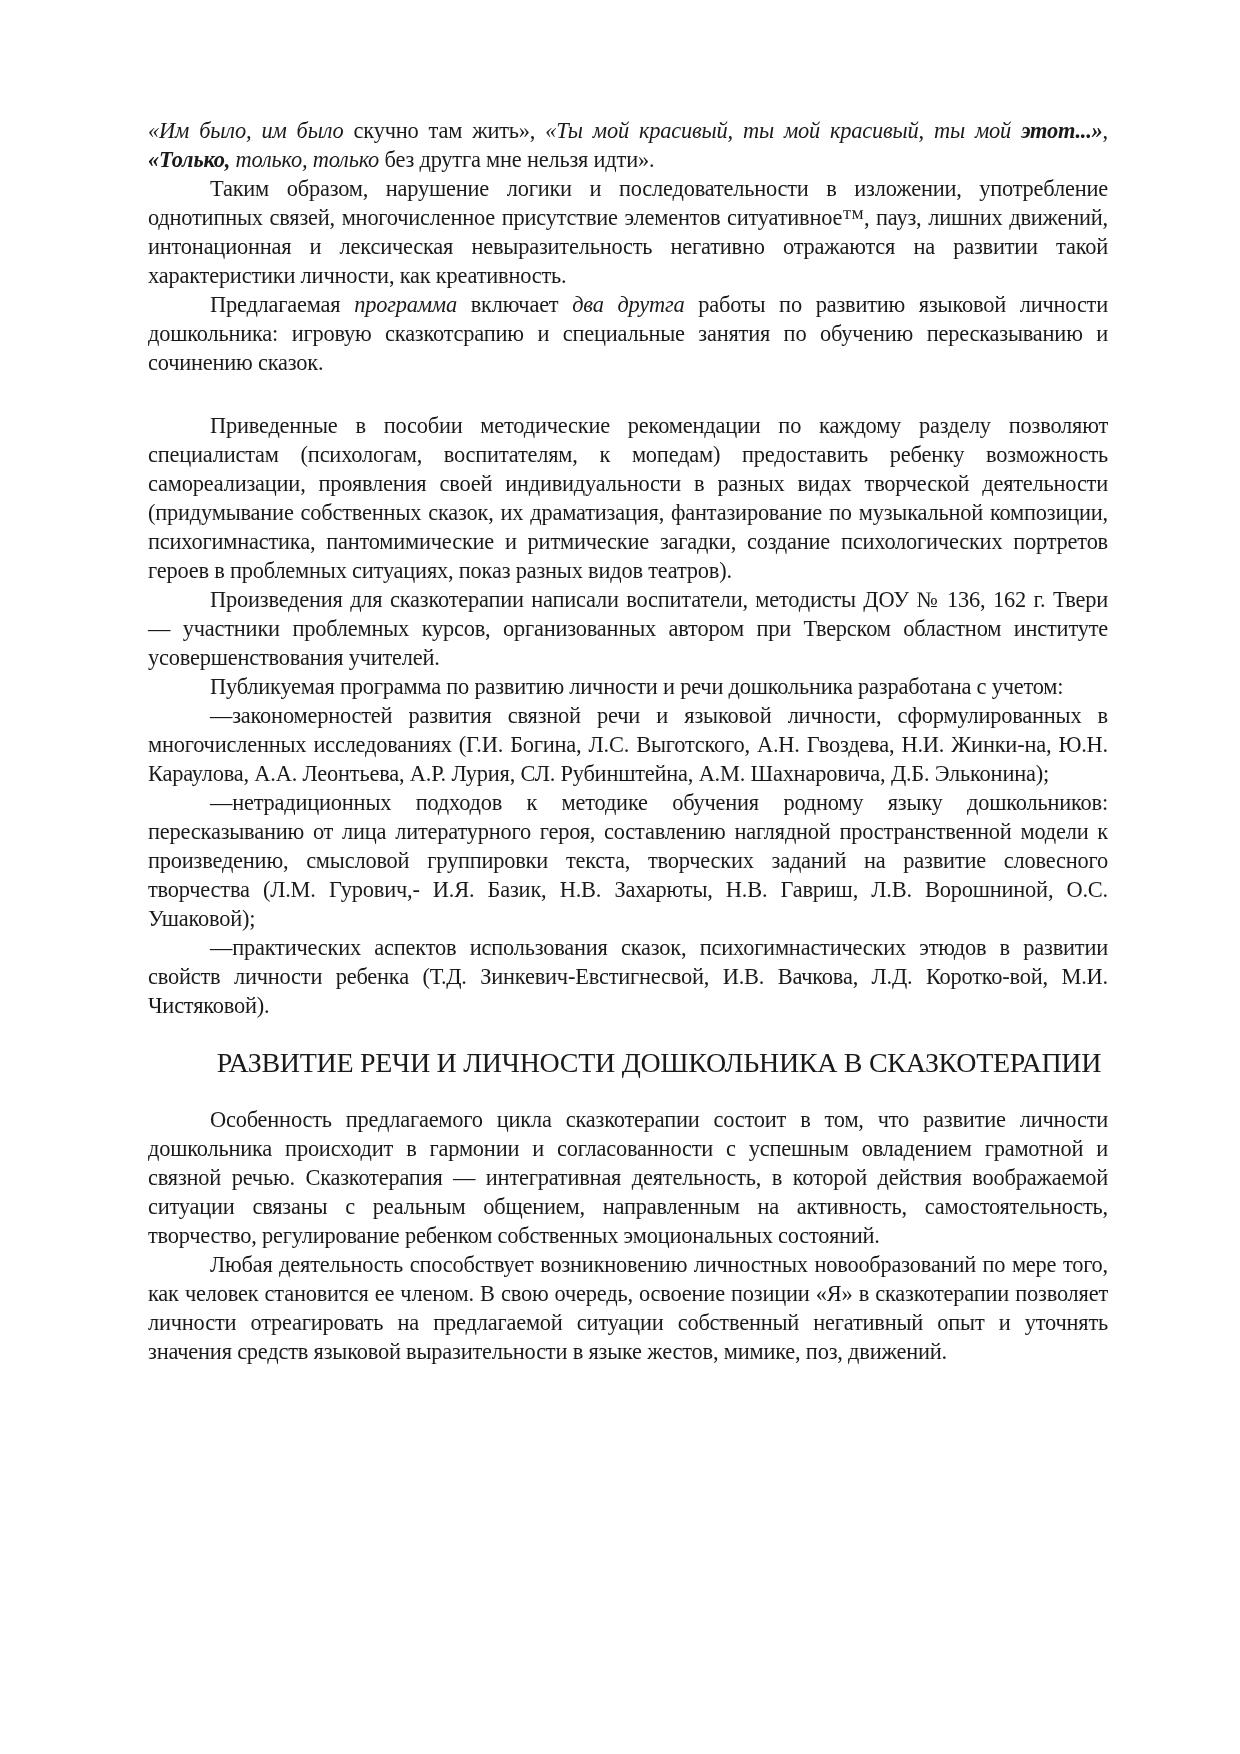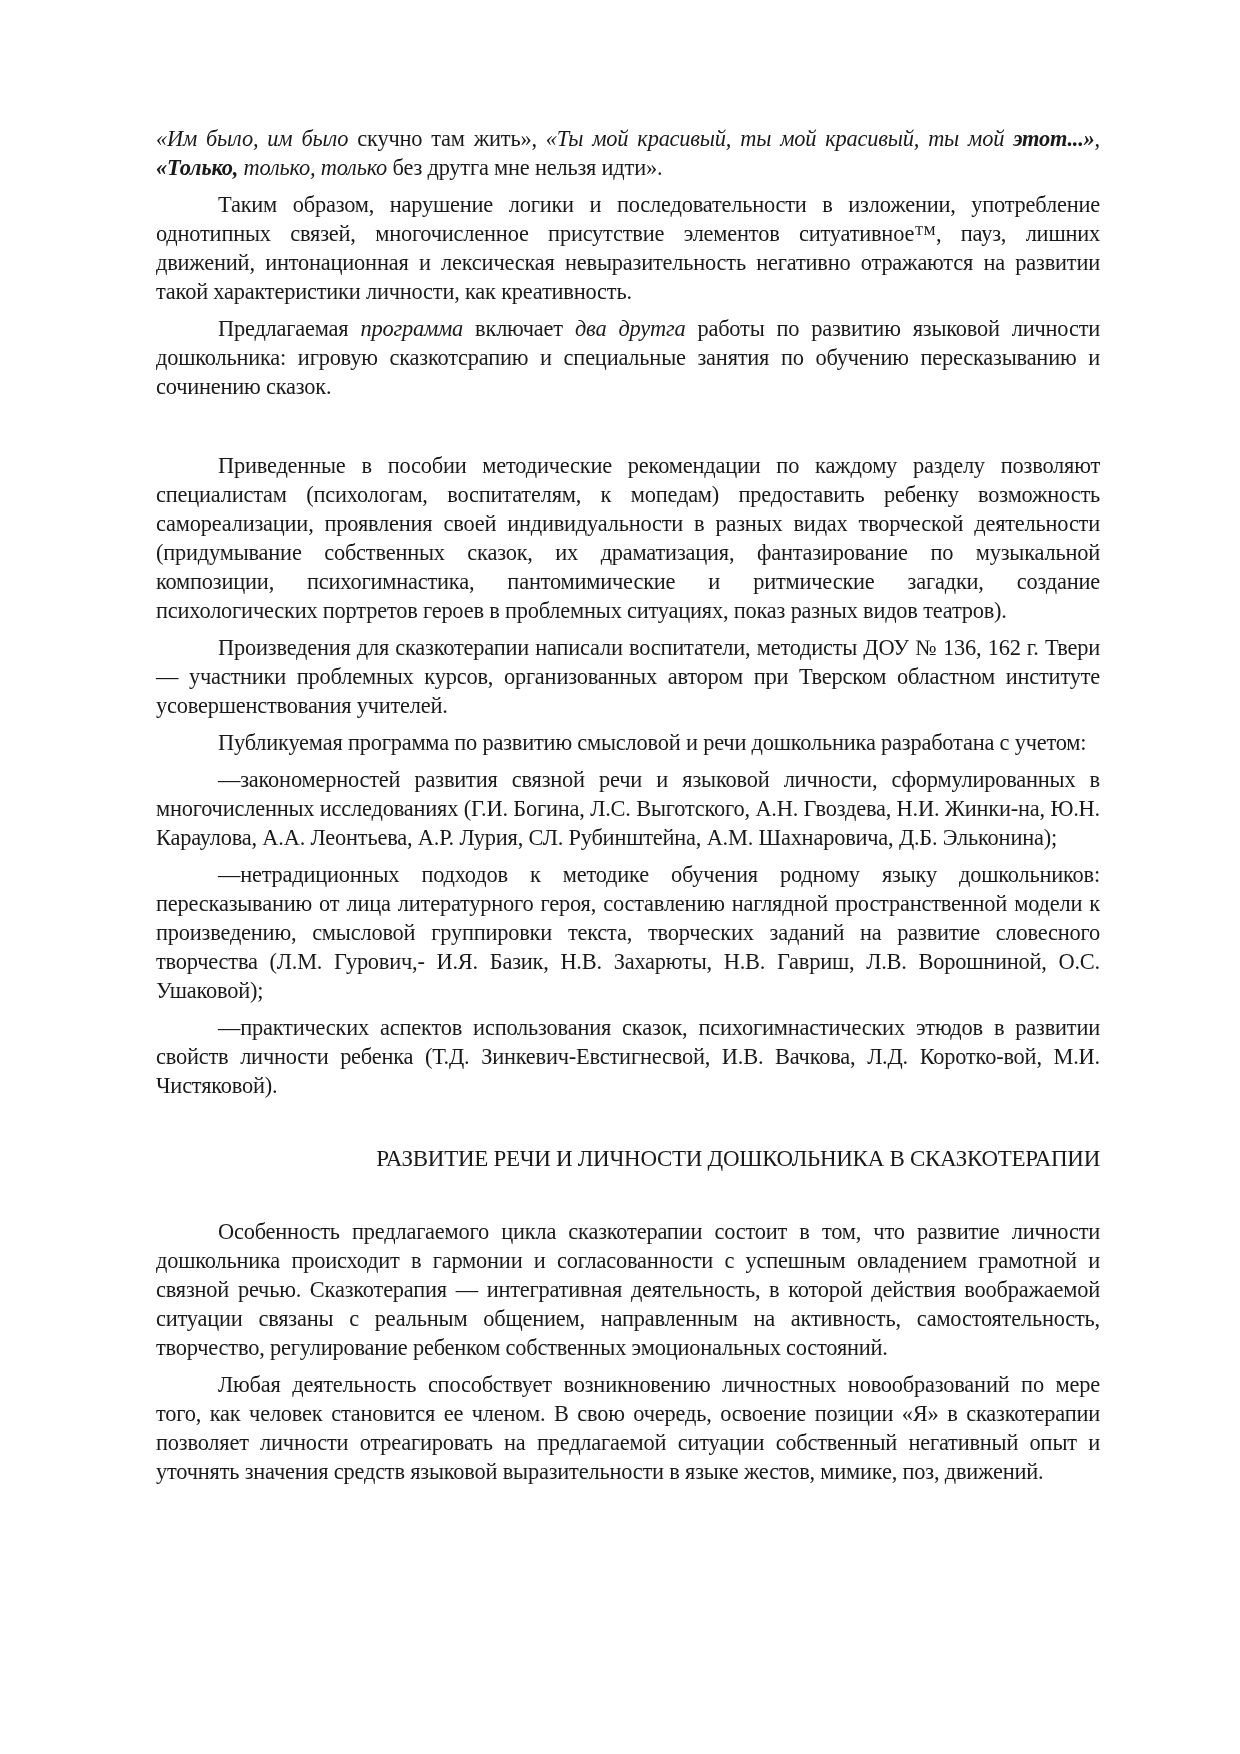--- a/index.html
+++ b/index.html
@@ -19,35 +19,35 @@
       top: 116px;
       width: 960px;
       font-family: "Liberation Serif", "DejaVu Serif", serif;
       font-size: 22.4px;
       line-height: 29px;
       color: #1a1a1a;
       text-align: justify;
       letter-spacing: -0.2px;
     }
     .page p {
-      margin: 8px;
+      margin: 0;
     }
     .indent {
       text-indent: 62px;
     }
     .gap {
       height: 28px;
     }
     .gap-lg {
       height: 34px;
     }
     .heading {
-      text-align: right;
+      text-align: center;
       padding-left: 62px;
-      font-size: 23px;
+      font-size: 28px;
       letter-spacing: -0.3px;
     }
     em { font-style: italic; }
     .bi { font-style: italic; font-weight: bold; }
     .dash-item {
       text-indent: 62px;
     }
   </style>
 </head>
 <body>
@@ -62,21 +62,21 @@
   <p class="indent">Таким образом, нарушение логики и последовательности в изложении, употребление однотипных связей, многочисленное присутствие элементов ситуативное™, пауз, лишних движений, интонационная и лексическая невыразительность негативно отражаются на развитии такой характеристики личности, как креативность.</p>
 
   <p class="indent"><span>Предлагаемая </span><em>программа</em><span> включает </span><em>два друтга</em><span> работы по развитию языковой личности дошкольника: игровую сказкотсрапию и специальные занятия по обучению пересказыванию и сочинению сказок.</span></p>
 
   <div class="gap-lg"></div>
 
   <p class="indent">Приведенные в пособии методические рекомендации по каждому разделу позволяют специалистам (психологам, воспитателям, к мопедам) предоставить ребенку возможность самореализации, проявления своей индивидуальности в разных видах творческой деятельности (придумывание собственных сказок, их драматизация, фантазирование по музыкальной композиции, психогимнастика, пантомимические и ритмические загадки, создание психологических портретов героев в проблемных ситуациях, показ разных видов театров).</p>
 
   <p class="indent">Произведения для сказкотерапии написали воспитатели, методисты ДОУ № 136, 162 г. Твери — участники проблемных курсов, организованных автором при Тверском областном институте усовершенствования учителей.</p>
 
-  <p class="indent">Публикуемая программа по развитию смысловой и речи дошкольника разработана с учетом:</p>
+  <p class="indent">Публикуемая программа по развитию личности и речи дошкольника разработана с учетом:</p>
 
   <p class="dash-item">—закономерностей развития связной речи и языковой личности, сформулированных в многочисленных исследованиях (Г.И. Богина, Л.С. Выготского, А.Н. Гвоздева, Н.И. Жинки-на, Ю.Н. Караулова, А.А. Леонтьева, А.Р. Лурия, СЛ. Рубинштейна, А.М. Шахнаровича, Д.Б. Эльконина);</p>
   <p class="dash-item">—нетрадиционных подходов к методике обучения родному языку дошкольников: пересказыванию от лица литературного героя, составлению наглядной пространственной модели к произведению, смысловой группировки текста, творческих заданий на развитие словесного творчества (Л.М. Гурович,- И.Я. Базик, Н.В. Захарюты, Н.В. Гавриш, Л.В. Ворошниной, О.С. Ушаковой);</p>
   <p class="dash-item">—практических аспектов использования сказок, психогимнастических этюдов в развитии свойств личности ребенка (Т.Д. Зинкевич-Евстигнесвой, И.В. Вачкова, Л.Д. Коротко-вой, М.И. Чистяковой).</p>
 
   <div class="gap"></div>
 
   <p class="heading">РАЗВИТИЕ РЕЧИ И ЛИЧНОСТИ ДОШКОЛЬНИКА В СКАЗКОТЕРАПИИ</p>
 
   <div class="gap"></div>

